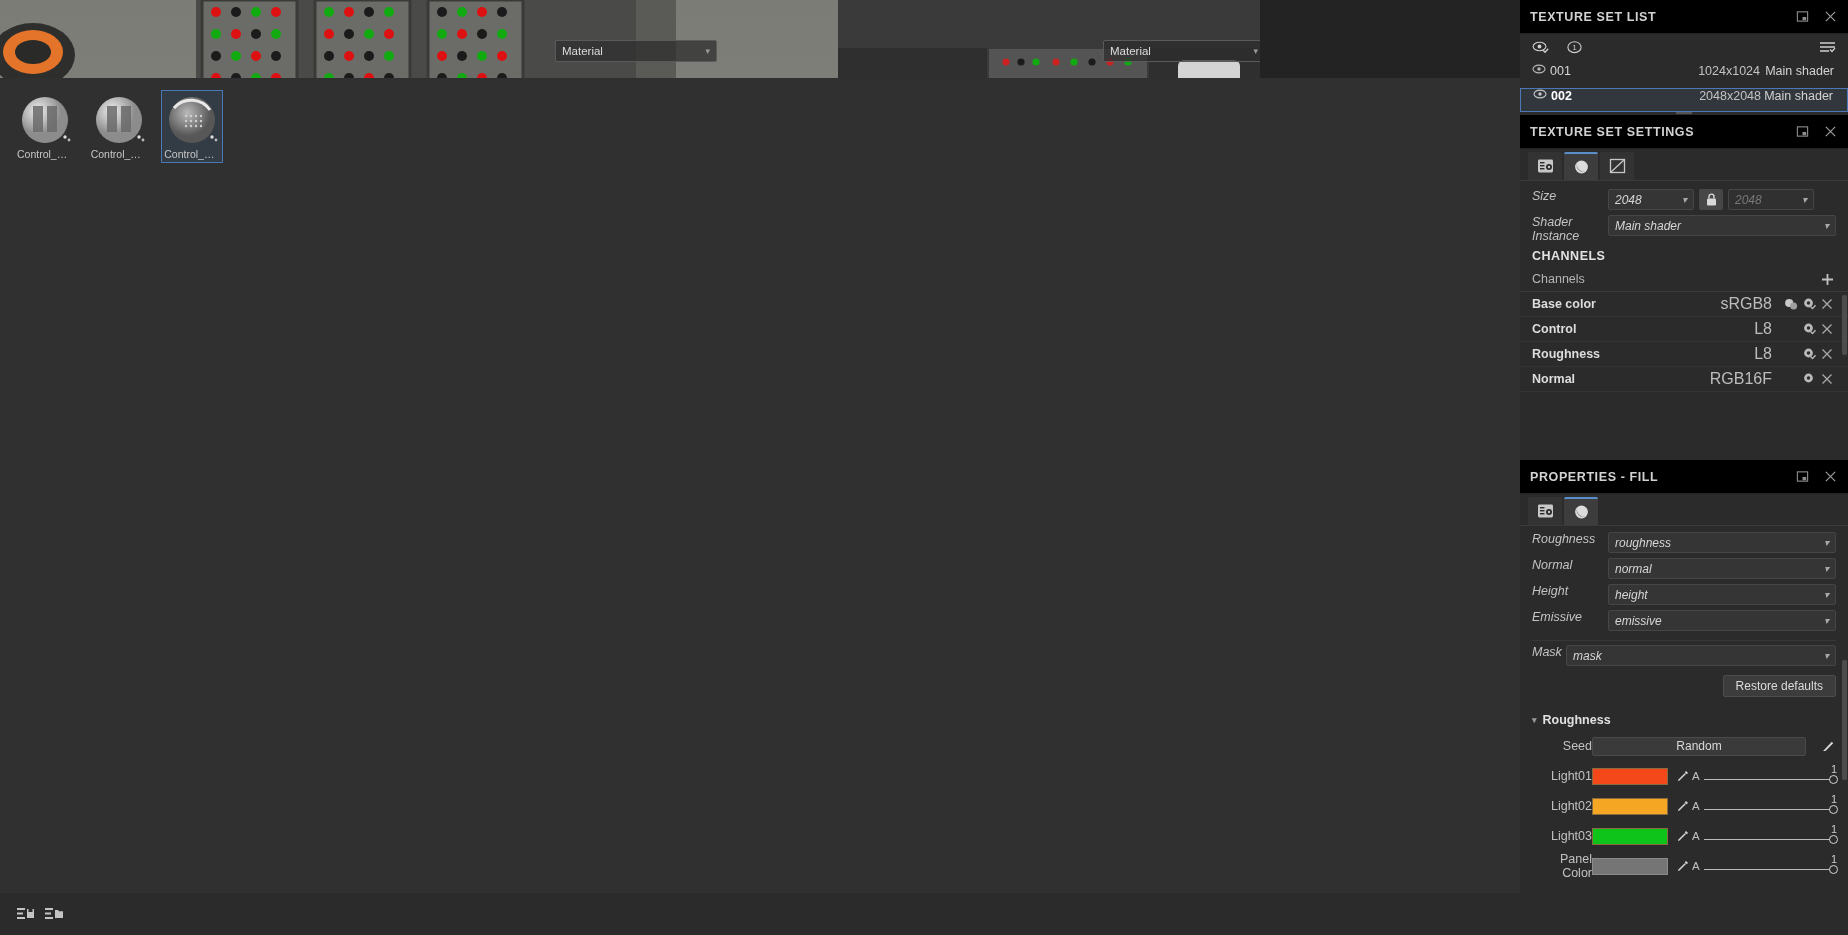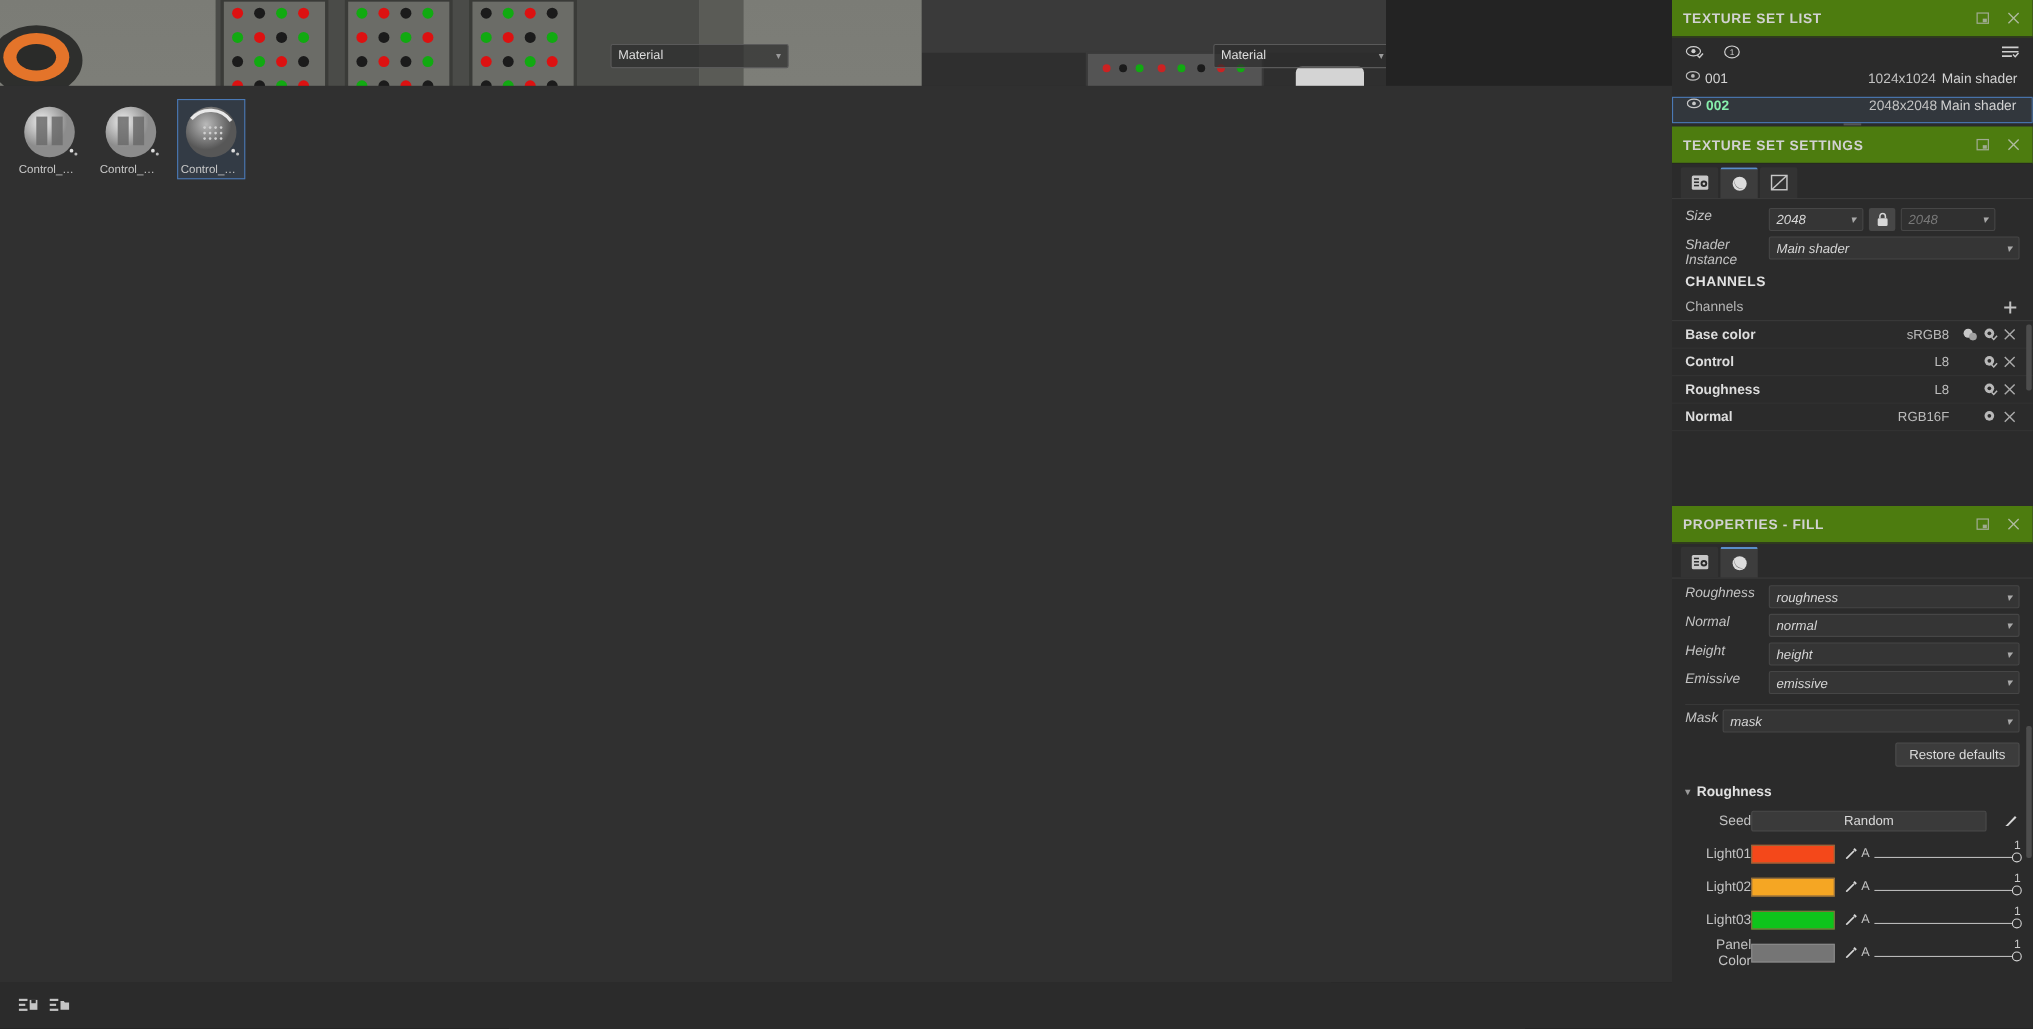--- a/index.html
+++ b/index.html
@@ -10,21 +10,21 @@
     color: #c8c8c8;
     overflow: hidden;
     font-size: 13px;
   }
   .app { position: relative; width: 1848px; height: 935px; }
 
   
   .panel { position: absolute; background: #2b2b2b; }
   .panel-header {
     height: 34px; display: flex; align-items: center;
-    background: #4d7c0f; padding: 0 10px;
+    background: #000000; padding: 0 10px;
     border-bottom: 1px solid #232323;
   }
   .panel-title {
     font-size: 12.5px; font-weight: bold; letter-spacing: .6px;
     color: #d2d2d2; text-transform: uppercase;
   }
   .panel-hdr-btns { margin-left: auto; display: flex; align-items: center; gap: 14px; }
   .hdr-btn { width: 14px; height: 14px; opacity: .75; cursor: pointer; }
   .hdr-btn svg { display: block; }
 
@@ -147,21 +147,21 @@
 
   
   #right { position: absolute; left: 1520px; top: 0; width: 328px; height: 935px;
            background: #2b2b2b; }
   .sub-panel { position: absolute; left: 0; width: 328px; background: #2b2b2b; }
   .tsl-toolbar { height: 30px; display: flex; align-items: center; padding: 0 12px; gap: 18px; }
   .tsl-row { height: 24px; display: flex; padding: 0 8px; font-size: 12.5px; }
   .tsl-row.sel { background: #32373d; border: 1px solid #4a79b5; }
   .tsl-eye { width: 22px; display: flex; justify-content: center; opacity: .85; cursor: pointer; }
   .tsl-name { width: 118px; color: #d5d5d5; }
-  .tsl-name.b { font-weight: bold; color: #86efac; }
+  .tsl-name.b { font-weight: bold; color: #ffffff; }
   .tsl-res { width: 92px; text-align: right; color: #c3c3c3; }
   .tsl-shader { flex: 1; text-align: right; color: #d2d2d2; padding-right: 6px; }
 
   .tabs-row { height: 32px; display: flex; align-items: flex-end; padding-left: 8px;
               border-bottom: 1px solid #3a3a3a; }
   .tab { width: 34px; height: 28px; display: flex; align-items: center; justify-content: center;
          cursor: pointer; background: #333; margin-right: 2px; border-radius: 2px 2px 0 0; }
   .tab.active { background: #3d3d3d; border-top: 2px solid #5a8ec9; }
 
   .prop-row { height: 26px; display: flex; align-items: flex-start; padding: 0 12px; font-size: 12.5px; font-style: italic; }
@@ -175,21 +175,21 @@
   .sel-box .mc { margin-left: auto; color: #a9a9a9; font-size: 10px; }
   .lock-btn { width: 24px; height: 21px; background: #474747; border-radius: 2px;
               display: flex; align-items: center; justify-content: center;
               margin: 0 5px; cursor: pointer; }
 
   .section-title { font-size: 12.5px; font-weight: bold; color: #e2e2e2; letter-spacing: .5px;
                    padding: 8px 12px 4px; text-transform: uppercase; }
   .chan-row { height: 25px; display: flex; align-items: center; padding: 0 12px;
               border-bottom: 1px solid #333; font-size: 12.5px; }
   .chan-name { flex: 1; font-weight: bold; color: #ddd; }
-  .chan-fmt { color: #bdbdbd; font-size: 12px; margin-right: 10px; }
+  .chan-fmt { color: #bdbdbd; font-size: 16px; margin-right: 10px; }
   .chan-ico { width: 18px; display: flex; justify-content: center; cursor: pointer; opacity: .85; }
 
   .params-head { display: flex; align-items: center; gap: 6px; padding: 10px 12px 4px;
                  font-size: 12.5px; font-weight: bold; color: #e0e0e0; }
   .param-row { height: 30px; display: flex; align-items: center; padding: 0 10px; font-size: 12.5px; text-align: right; }
   .param-label { width: 62px; color: #c2c2c2; }
   .seed-btn { flex: 1; height: 19px; background: #3a3a3a; border: 1px solid #4a4a4a;
               border-radius: 2px; display: flex; align-items: center; justify-content: center;
               font-size: 12px; color: #d8d8d8; cursor: pointer; margin-right: 8px; }
   .swatch { width: 76px; height: 17px; border: 1px solid #8a6a40; cursor: pointer; }

